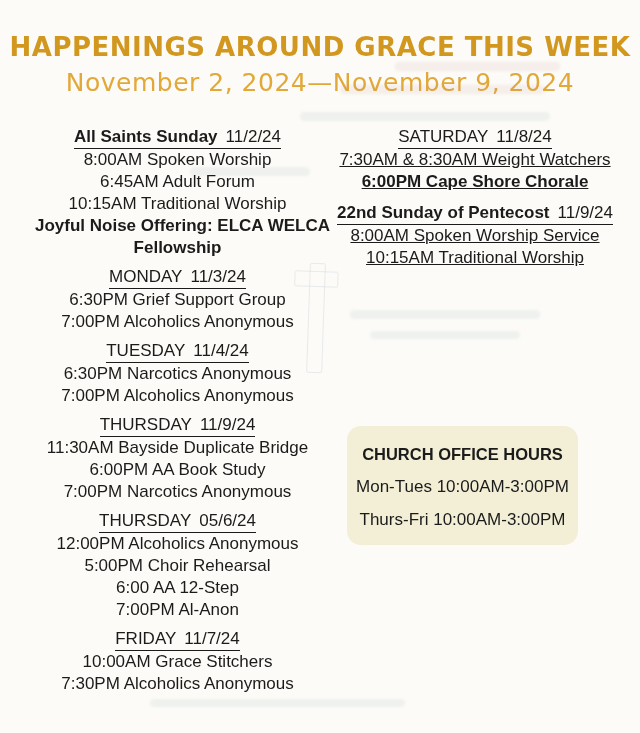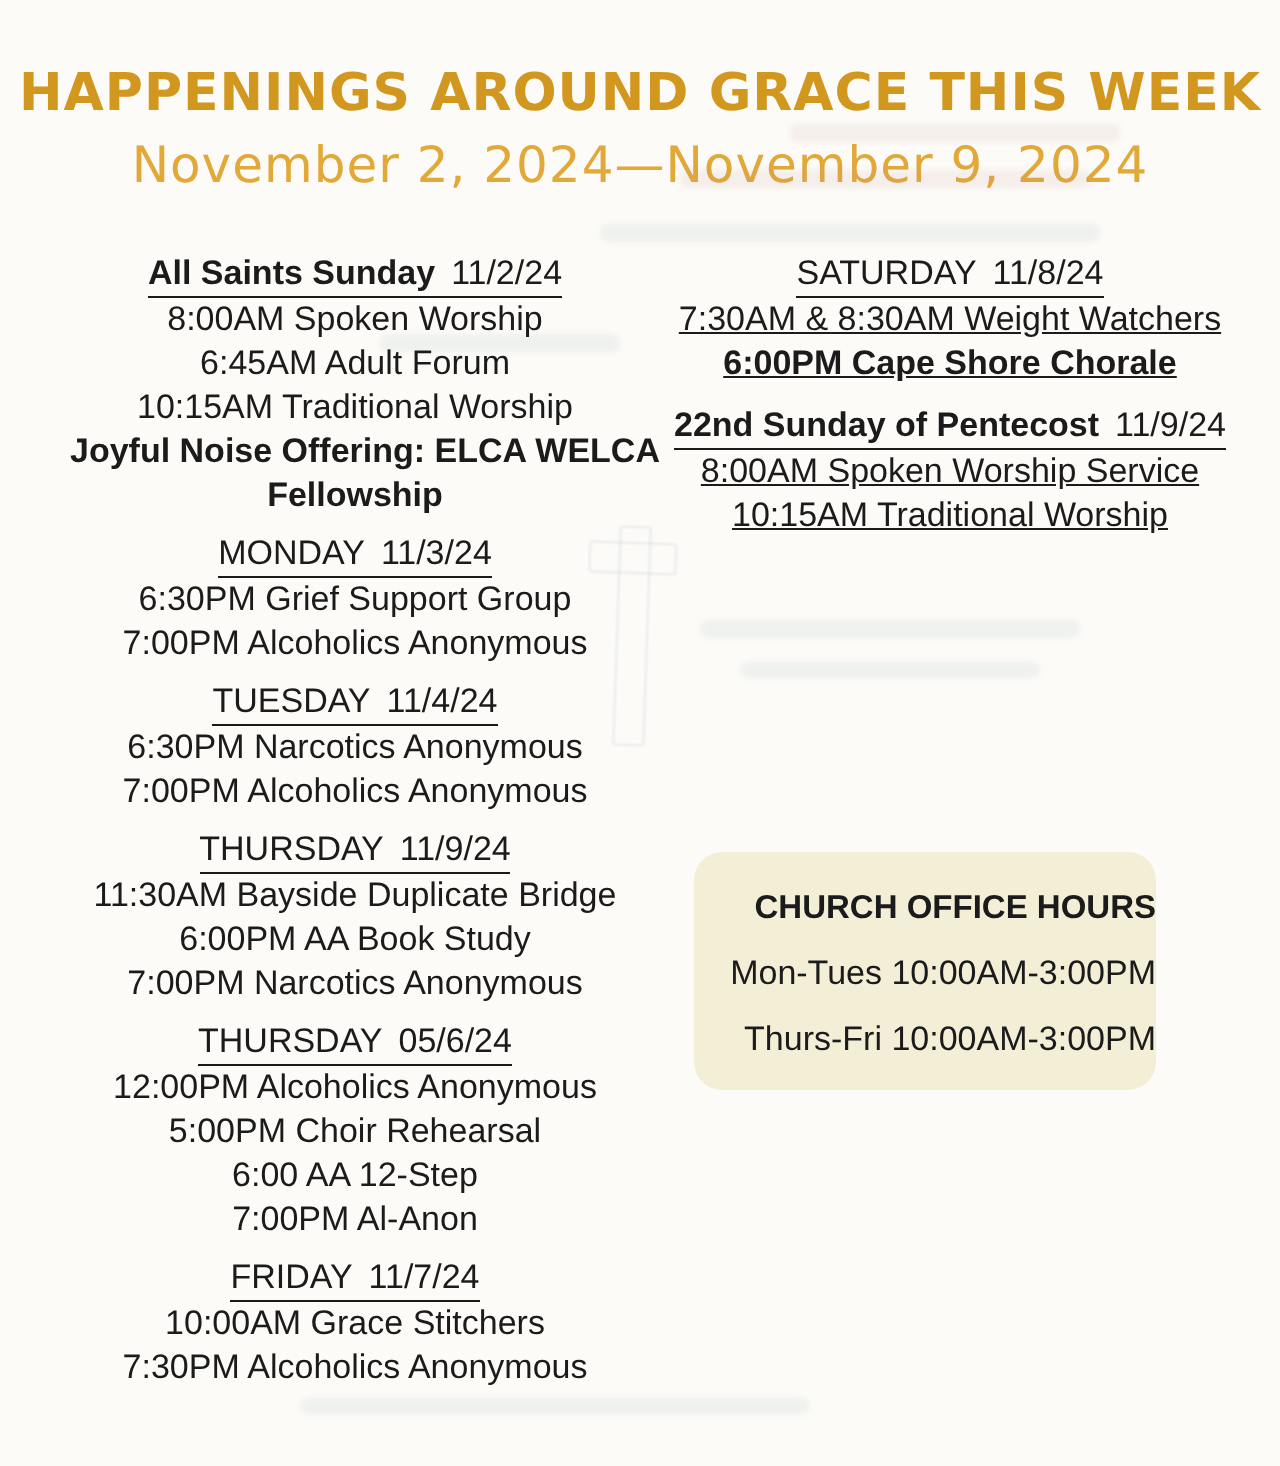--- a/index.html
+++ b/index.html
@@ -34,21 +34,21 @@
     padding-bottom:0px;
   }
   .sec-name{padding-right:8px;}
   .hb{font-weight:700;}
   .line{white-space:nowrap;}
   .bold{font-weight:700;}
   
   .office-box{
     position:absolute;left:347px;top:426px;width:231px;height:119px;
     background:#f3efd7;border-radius:14px;
-    text-align:right;box-sizing:border-box;padding-top:13px;
+    text-align:center;box-sizing:border-box;padding-top:13px;
   }
   .office-title{font-size:16.5px;font-weight:700;margin-top:6px;}
   .office-line{font-size:17px;margin-top:13px;}
   
   .cross-mark{
     position:absolute;left:293px;top:263px;width:46px;height:112px;
     opacity:.5;filter:blur(.6px);transform:rotate(2deg);
   }
   .cross-v{
     position:absolute;left:15px;top:0;width:14px;height:108px;

